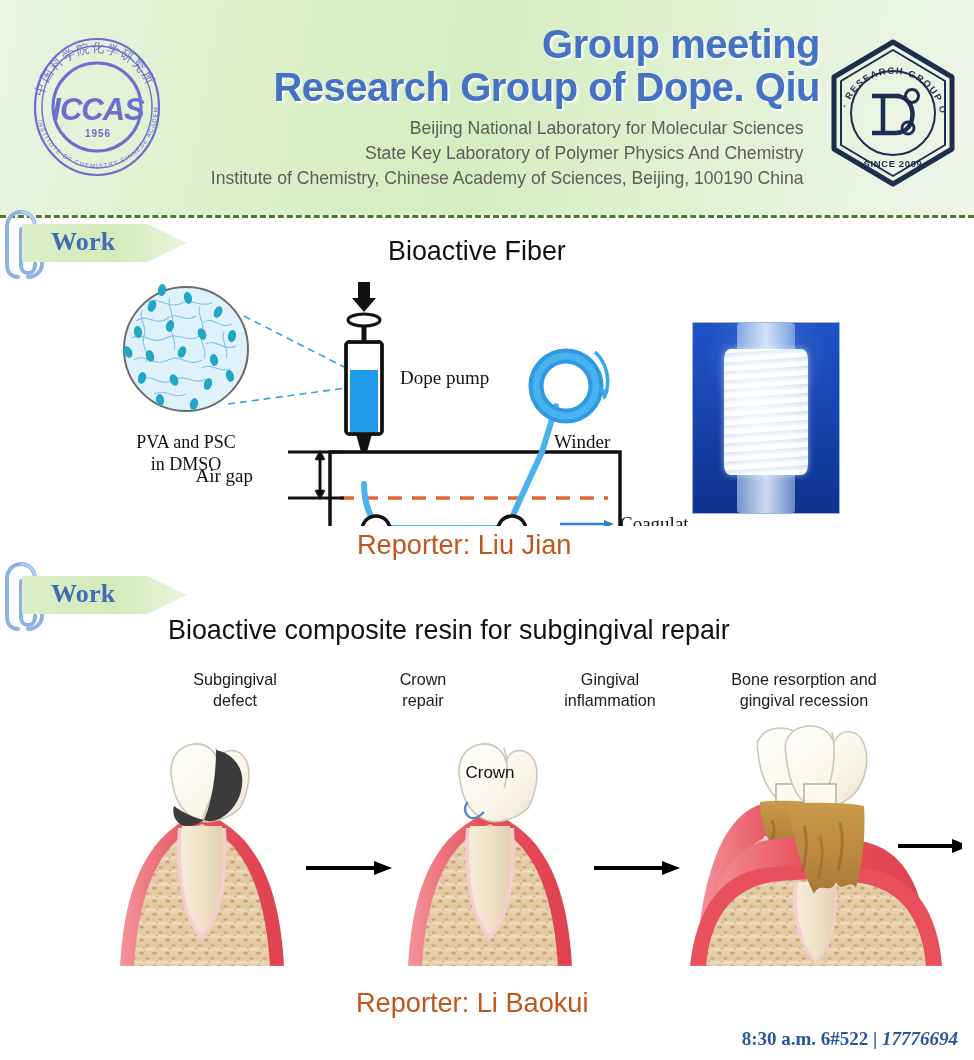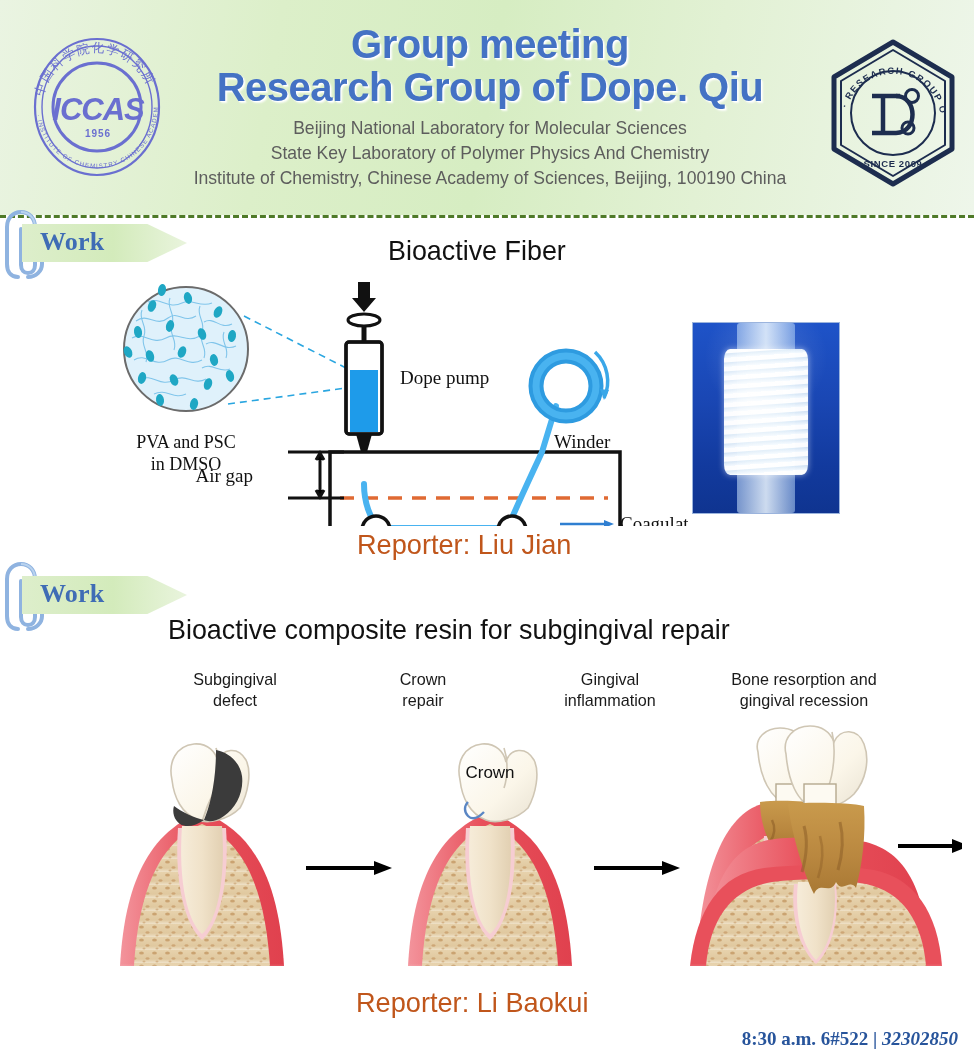--- a/index.html
+++ b/index.html
@@ -8,21 +8,21 @@
     font-family:"Liberation Sans", sans-serif;
     overflow:hidden;position:relative;
   }
   .page{position:relative;width:974px;height:1060px;overflow:hidden;background:#fff;}
 
   
   .header{
     position:absolute;left:0;top:0;width:974px;height:215px;
     background:linear-gradient(100deg,#eaf4e2 0%,#dcefc9 28%,#d6edc2 50%,#e2f1d4 72%,#eef6ea 100%);
   }
-  .title-block{position:absolute;left:160px;top:24px;width:660px;text-align:center;}
+  .title-block{position:absolute;left:160px;top:24px;width:660px;text-align:right;}
   .title1,.title2{
     font-family:"Liberation Sans", sans-serif;
     font-weight:bold;color:#4472c4;letter-spacing:-0.5px;
     text-shadow:1px 1px 0 #ffffff, 2px 2px 2px rgba(255,255,255,.85);
     line-height:1.02;
   }
   .title1{font-size:40px;}
   .title2{font-size:40px;margin-top:2px;}
   .subtitle{
     margin-top:8px;color:#5d5d5d;font-size:18.5px;line-height:1.35;
@@ -43,21 +43,21 @@
 
   
   .work-banner{position:absolute;height:46px;}
   .clip{position:absolute;left:4px;top:-9px;width:46px;height:74px;}
   .banner-shape{
     position:absolute;left:22px;top:6px;width:165px;height:38px;
     background:linear-gradient(90deg,#ddeecb 0%,#d3ebbb 55%,#e9f4dd 100%);
     clip-path:polygon(0 0,76% 0,100% 50%,76% 100%,0 100%);
   }
   .banner-label{
-    position:absolute;left:40px;top:9px;
+    position:absolute;left:51px;top:9px;
     font-family:"Liberation Serif", serif;font-weight:bold;font-size:26px;
     color:#3f6cb5;letter-spacing:.2px;
   }
 
   
   .sec-title{
     position:absolute;font-size:28px;color:#111;
     font-family:"Liberation Sans", sans-serif;
     transform:scaleX(.96);transform-origin:left center;white-space:nowrap;
   }
@@ -424,16 +424,16 @@
       <path d="M150,106 C154,122 152,140 148,154" fill="none" stroke="#8d5f28" stroke-width="3" opacity=".55"></path>
       <path d="M130,120 C134,134 132,150 128,162" fill="none" stroke="#8d5f28" stroke-width="2.6" opacity=".45"></path>
       <rect x="0" y="200" width="270" height="68" fill="url(#fadeB)"></rect>
     </g>
   </svg>
 
   <div class="reporter" style="left:356px;top:987px;">Reporter: Li Baokui</div>
 
   <div class="footer">
     <span>8:30 a.m. 6#522 |</span>
-    <span class="date">32302850</span>
+    <span class="date">17776694</span>
   </div>
 
 </div>
 
 </body></html>

